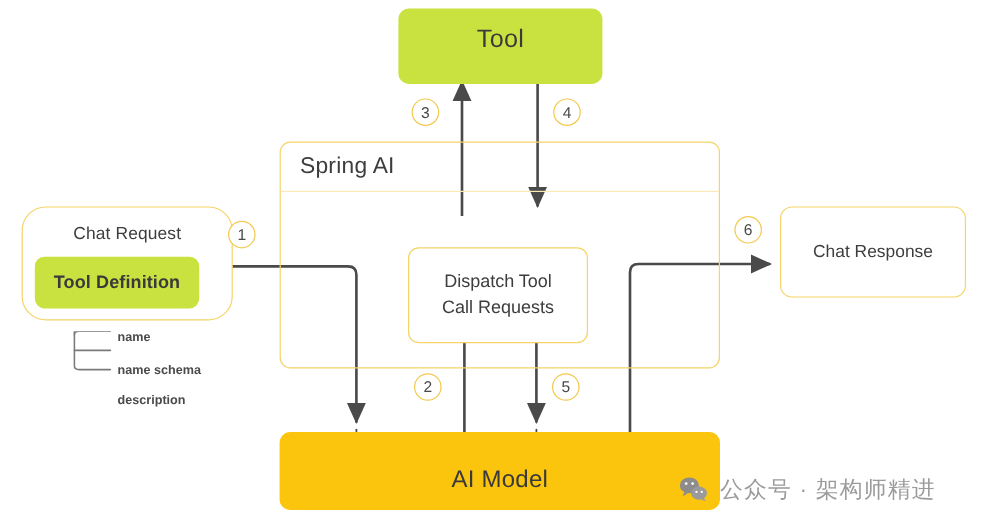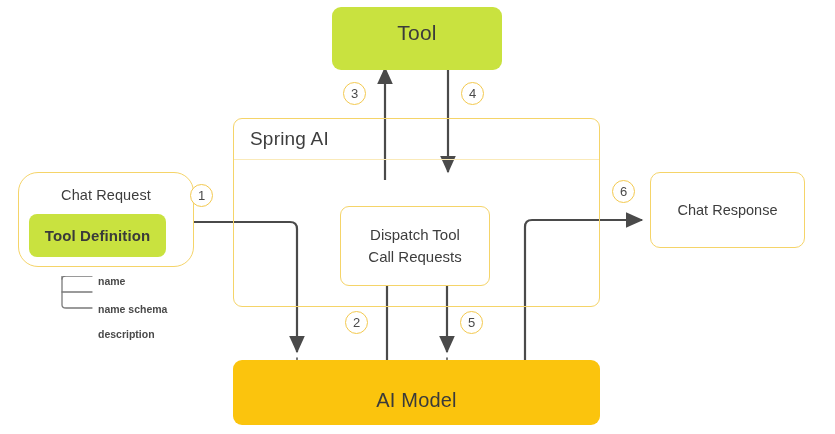--- a/index.html
+++ b/index.html
@@ -192,14 +192,27 @@
   <div class="step" id="s4">
     <span>4</span>
   </div>
   <div class="step" id="s5">
     <span>5</span>
   </div>
   <div class="step" id="s6">
     <span>6</span>
   </div>
 
+  <div id="wm">
+    <svg width="26" height="26" viewBox="0 0 26 26">
+      <ellipse cx="9.5" cy="9.5" rx="8" ry="6.6" fill="#8c8c8c"></ellipse>
+      <path d="M5.5,14.5 L4,18.5 L8,16.2 Z" fill="#8c8c8c"></path>
+      <circle cx="6.8" cy="8" r="1.15" fill="#ffffff"></circle>
+      <circle cx="12.2" cy="8" r="1.15" fill="#ffffff"></circle>
+      <ellipse cx="17.5" cy="16" rx="6.6" ry="5.5" fill="#9a9a9a"></ellipse>
+      <path d="M21.5,19.8 L23.2,23 L19.6,21.2 Z" fill="#9a9a9a"></path>
+      <circle cx="15.4" cy="14.9" r="0.95" fill="#ffffff"></circle>
+      <circle cx="19.8" cy="14.9" r="0.95" fill="#ffffff"></circle>
+    </svg>
+    <span class="wmtext">公众号 · 架构师精进</span>
+  </div>
 
 </div>
 
 </body></html>

